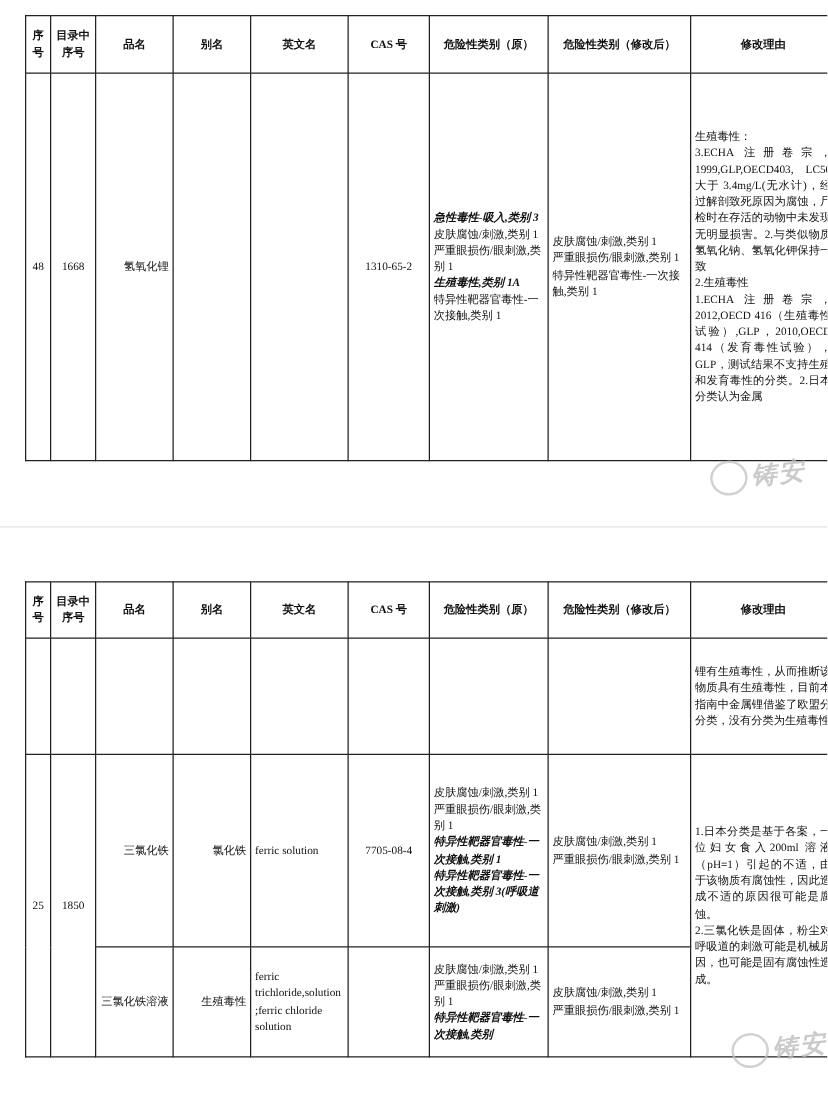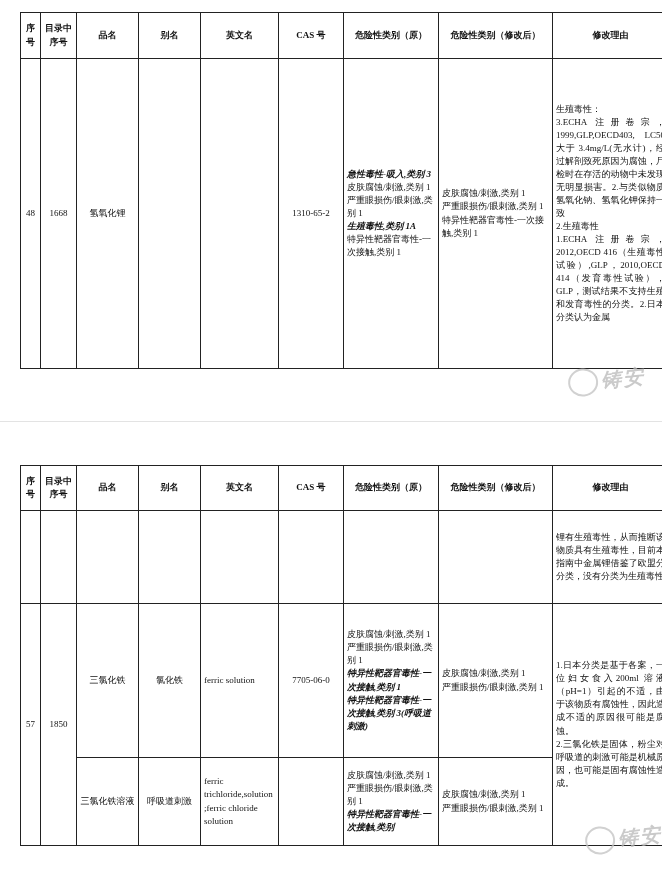--- a/index.html
+++ b/index.html
@@ -3,21 +3,21 @@
 <meta charset="utf-8">
 <style>
   html,body{margin:0;padding:0;background:#fff;}
   #page{position:relative;width:662px;height:874px;background:#fff;overflow:hidden;
         font-family:"Liberation Serif","DejaVu Serif",serif;color:#111;}
   table.doc{border-collapse:collapse;table-layout:fixed;position:absolute;left:20px;width:648px;}
   table.doc td,table.doc th{border:1px solid #222;padding:2px 3px;vertical-align:middle;
         font-size:9px;line-height:1.45;overflow:hidden;word-break:break-word;}
   th{font-weight:bold;text-align:center;font-size:9.5px;line-height:1.3;padding:1px;}
   .c-num{text-align:center;}
-  .c-name{text-align:center;}
+  .c-name{text-align:right;}
   .c-eng{text-align:left;word-break:break-all;}
   .c-haz{text-align:left;}
   .c-reason{text-align:justify;vertical-align:top;}
   .vtop{vertical-align:top;}
   .hz{margin:0;}
   .b{font-weight:bold;font-style:italic;}
   .pagenum{position:absolute;left:0;width:662px;text-align:center;font-size:9px;color:#222;}
   .pagebreak{position:absolute;left:0;width:662px;height:1px;background:#e3e3e3;}
   .watermark{position:absolute;display:flex;align-items:center;gap:3px;color:#b9b9b9;
         opacity:.75;transform:rotate(-6deg);pointer-events:none;}
@@ -120,44 +120,44 @@
       <td></td>
       <td></td>
       <td></td>
       <td></td>
       <td></td>
       <td></td>
       <td></td>
       <td class="c-reason">锂有生殖毒性，从而推断该物质具有生殖毒性，目前本指南中金属锂借鉴了欧盟分分类，没有分类为生殖毒性</td>
     </tr>
     <tr style="height:154px">
-      <td class="c-num" rowspan="2">57</td>
+      <td class="c-num" rowspan="2">25</td>
       <td class="c-num" rowspan="2">1850</td>
       <td class="c-name">三氯化铁</td>
       <td class="c-name">氯化铁</td>
       <td class="c-eng">ferric solution</td>
-      <td class="c-num">7705-06-0</td>
+      <td class="c-num">7705-08-4</td>
       <td class="c-haz">
         <div class="hz">皮肤腐蚀/刺激,类别 1</div>
         <div class="hz">严重眼损伤/眼刺激,类别 1</div>
         <div class="hz b">特异性靶器官毒性-一次接触,类别 1</div>
         <div class="hz b">特异性靶器官毒性-一次接触,类别 3(呼吸道刺激)</div>
       </td>
       <td class="c-haz">
         <div class="hz">皮肤腐蚀/刺激,类别 1</div>
         <div class="hz">严重眼损伤/眼刺激,类别 1</div>
       </td>
       <td class="c-reason" rowspan="2" style="vertical-align:middle;">
         <p class="reason-p">1.日本分类是基于各案，一位妇女食入200ml 溶液（pH=1）引起的不适，由于该物质有腐蚀性，因此造成不适的原因很可能是腐蚀。</p>
         <p class="reason-p">2.三氯化铁是固体，粉尘对呼吸道的刺激可能是机械原因，也可能是固有腐蚀性造成。</p>
       </td>
     </tr>
     <tr style="height:88px">
       <td class="c-name">三氯化铁溶液</td>
-      <td class="c-name">呼吸道刺激</td>
+      <td class="c-name">生殖毒性</td>
       <td class="c-eng">ferric trichloride,solution;ferric chloride solution</td>
       <td></td>
       <td class="c-haz">
         <div class="hz">皮肤腐蚀/刺激,类别 1</div>
         <div class="hz">严重眼损伤/眼刺激,类别 1</div>
         <div class="hz b">特异性靶器官毒性-一次接触,类别</div>
       </td>
       <td class="c-haz">
         <div class="hz">皮肤腐蚀/刺激,类别 1</div>
         <div class="hz">严重眼损伤/眼刺激,类别 1</div>

